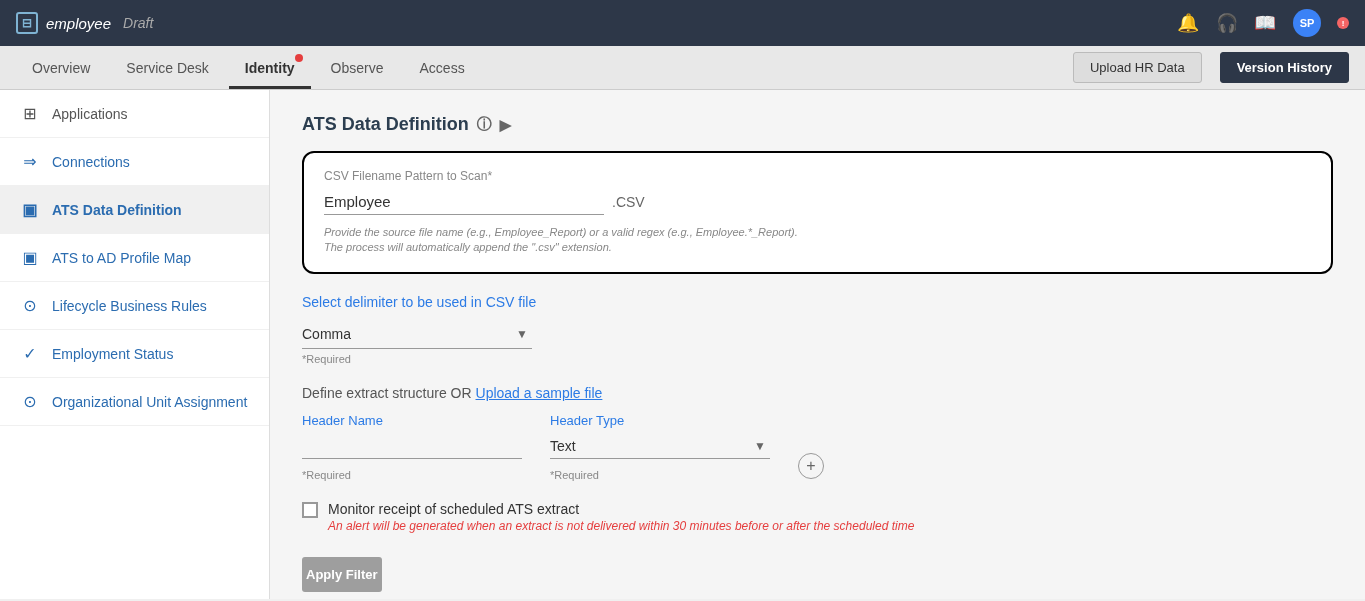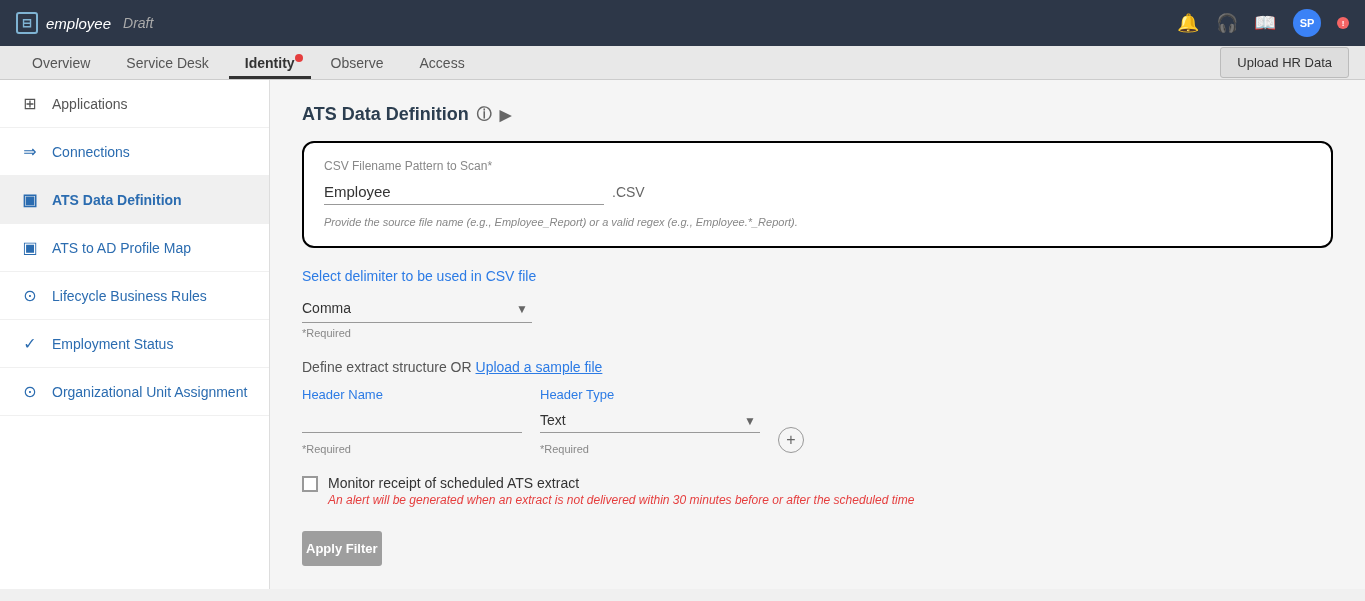--- a/index.html
+++ b/index.html
@@ -79,21 +79,21 @@
       align-items: center;
       justify-content: center;
       color: white;
       font-size: 8px;
       font-weight: bold;
     }
 
     
     .secondary-nav {
       background: #e8e8e8;
-      height: 34px;
+      height: 44px;
       display: flex;
       align-items: center;
       padding: 0 16px;
       justify-content: space-between;
       border-bottom: 1px solid #ccc;
     }
     .nav-tabs {
       display: flex;
       align-items: center;
       height: 100%;
@@ -306,21 +306,21 @@
     }
     .extract-title a {
       color: #2c7be5;
       text-decoration: underline;
       cursor: pointer;
     }
     .extract-title span { color: #555; }
     .headers-row {
       display: flex;
       align-items: flex-end;
-      gap: 18px;
+      gap: 28px;
       margin-bottom: 14px;
     }
     .header-col {
       display: flex;
       flex-direction: column;
       gap: 6px;
     }
     .header-col-label {
       font-size: 13px;
       color: #2c7be5;
@@ -441,20 +441,21 @@
     </div>
     <div class="nav-tab">
       <span>Observe</span>
     </div>
     <div class="nav-tab">
       <span>Access</span>
     </div>
   </div>
   <div class="nav-actions">
     <button class="btn-secondary">Upload HR Data</button>
+    <button class="btn-primary">Version History</button>
   </div>
 </div>
 
 <div class="main-layout">
 
   <div class="sidebar">
     <div class="sidebar-item">
       <span class="sidebar-icon">⊞</span>
       <span>Applications</span>
     </div>
@@ -494,20 +495,21 @@
 
     
     <div class="form-card">
       <div class="field-label">CSV Filename Pattern to Scan*</div>
       <div class="csv-row">
         <input type="text" class="csv-input" value="Employee" style="">
         <span class="csv-suffix">.CSV</span>
       </div>
       <div class="hint-text">
         <span>Provide the source file name (e.g., Employee_Report) or a valid regex (e.g., Employee.*_Report).</span><br>
+        <span>The process will automatically append the ".csv" extension.</span>
       </div>
     </div>
 
     
     <div class="delimiter-section">
       <div class="delimiter-title">Select delimiter to be used in CSV file</div>
       <div class="select-wrapper">
         <select class="form-select">
           <option>Comma</option>
           <option>Semicolon</option>

